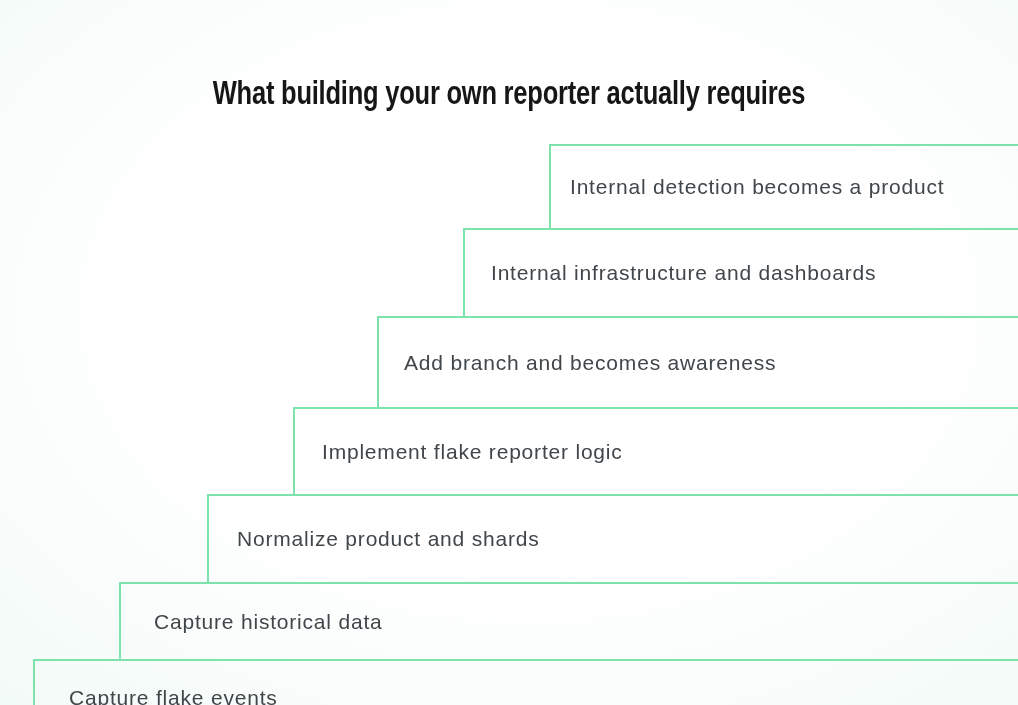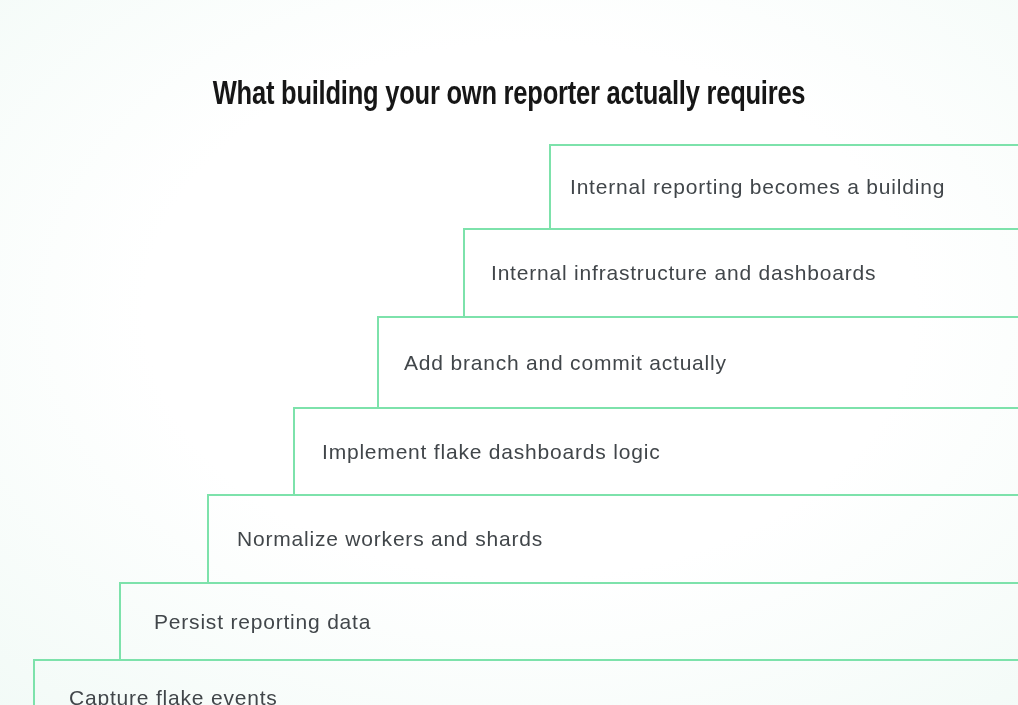--- a/index.html
+++ b/index.html
@@ -59,41 +59,41 @@
 </head>
 <body>
 
 <div class="canvas">
 
   <h1 class="title"><span class="title-inner">What building your own reporter actually requires</span></h1>
 
   <div>
 
     <div class="step s1">
-      <span class="step-label">Internal reporting becomes a building</span>
+      <span class="step-label">Internal detection becomes a product</span>
     </div>
 
     <div class="step s2">
       <span class="step-label">Internal infrastructure and dashboards</span>
     </div>
 
     <div class="step s3">
-      <span class="step-label">Add branch and commit actually</span>
+      <span class="step-label">Add branch and becomes awareness</span>
     </div>
 
     <div class="step s4">
-      <span class="step-label">Implement flake dashboards logic</span>
+      <span class="step-label">Implement flake reporter logic</span>
     </div>
 
     <div class="step s5">
-      <span class="step-label">Normalize workers and shards</span>
+      <span class="step-label">Normalize product and shards</span>
     </div>
 
     <div class="step s6">
-      <span class="step-label">Persist reporting data</span>
+      <span class="step-label">Capture historical data</span>
     </div>
 
     <div class="step s7">
       <span class="step-label">Capture flake events</span>
     </div>
 
   </div>
 </div>
 
 </body></html>

